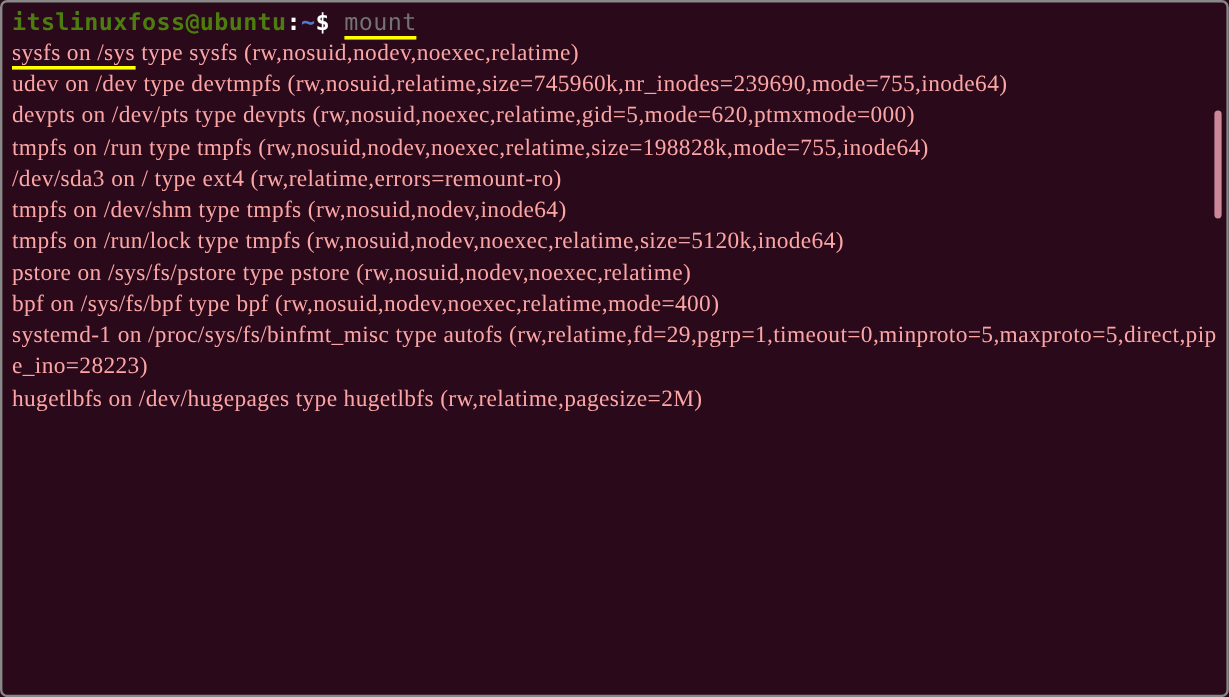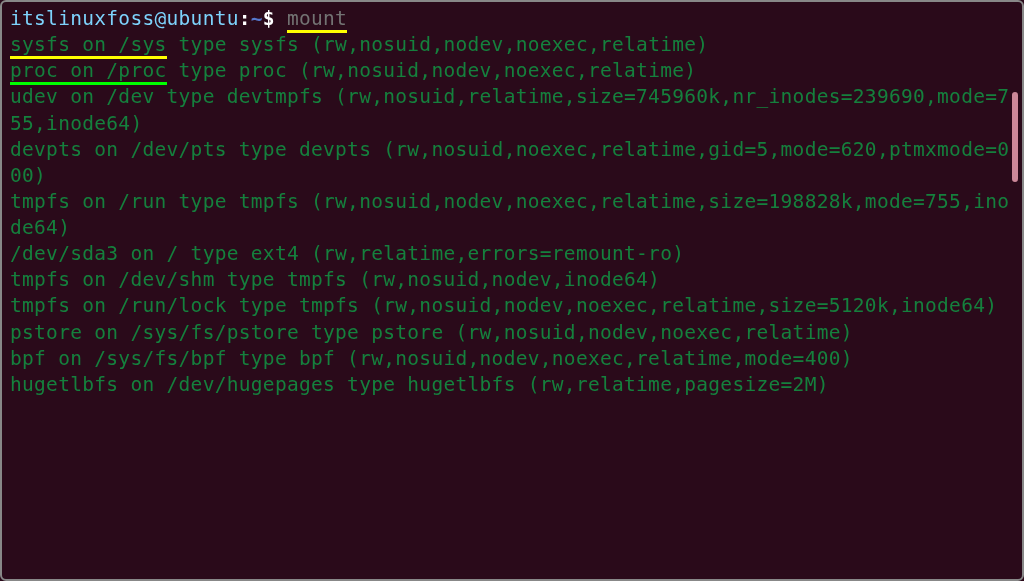--- a/index.html
+++ b/index.html
@@ -16,22 +16,22 @@
       line-height: 1.34;
       color: #ffffff;
       padding: 4px 8px;
       overflow: hidden;
       position: relative;
       border: 2px solid #888;
       border-radius: 6px;
       letter-spacing: 0.3px;
     }
     .prompt-user {
-      color: #7dd3fc;
-      font-weight: normal;
+      color: #4d7c0f;
+      font-weight: bold;
     }
     .prompt-colon {
       color: #ffffff;
       font-weight: bold;
     }
     .prompt-path {
       color: #5577cc;
       font-weight: bold;
     }
     .prompt-dollar {
@@ -43,45 +43,46 @@
       border-bottom: 3px solid #ffff00;
       padding-bottom: 0px;
     }
     .sysfs-highlight {
       border-bottom: 3px solid #ffff00;
     }
     .proc-highlight {
       border-bottom: 3px solid #00ff00;
     }
     .output-line {
-      color: #15803d;
+      color: #fca5a5;
       white-space: pre-wrap;
       word-break: break-all;
+      font-family: Liberation Serif, serif;
     }
     .scrollbar {
       position: absolute;
       right: 4px;
       top: 90px;
       width: 6px;
       height: 90px;
       background: #cc8899;
       border-radius: 3px;
     }
   </style>
 </head>
 <body>
 
 <div>
 <div><span class="prompt-user">itslinuxfoss@ubuntu</span><span class="prompt-colon">:</span><span class="prompt-path">~</span><span class="prompt-dollar">$ </span><span class="cmd-highlight">mount</span></div>
 <div class="output-line"><span class="sysfs-highlight">sysfs on /sys</span><span> type sysfs (rw,nosuid,nodev,noexec,relatime)</span></div>
-<div class="output-line"><span class="proc-highlight">proc on /proc</span><span> type proc (rw,nosuid,nodev,noexec,relatime)</span></div>
 <div class="output-line">udev on /dev type devtmpfs (rw,nosuid,relatime,size=745960k,nr_inodes=239690,mode=755,inode64)</div>
 <div class="output-line">devpts on /dev/pts type devpts (rw,nosuid,noexec,relatime,gid=5,mode=620,ptmxmode=000)</div>
 <div class="output-line">tmpfs on /run type tmpfs (rw,nosuid,nodev,noexec,relatime,size=198828k,mode=755,inode64)</div>
 <div class="output-line">/dev/sda3 on / type ext4 (rw,relatime,errors=remount-ro)</div>
 <div class="output-line">tmpfs on /dev/shm type tmpfs (rw,nosuid,nodev,inode64)</div>
 <div class="output-line">tmpfs on /run/lock type tmpfs (rw,nosuid,nodev,noexec,relatime,size=5120k,inode64)</div>
 <div class="output-line">pstore on /sys/fs/pstore type pstore (rw,nosuid,nodev,noexec,relatime)</div>
 <div class="output-line">bpf on /sys/fs/bpf type bpf (rw,nosuid,nodev,noexec,relatime,mode=400)</div>
+<div class="output-line">systemd-1 on /proc/sys/fs/binfmt_misc type autofs (rw,relatime,fd=29,pgrp=1,timeout=0,minproto=5,maxproto=5,direct,pipe_ino=28223)</div>
 <div class="output-line">hugetlbfs on /dev/hugepages type hugetlbfs (rw,relatime,pagesize=2M)</div>
 </div>
 
 <div class="scrollbar"></div>
 
 </body></html>

